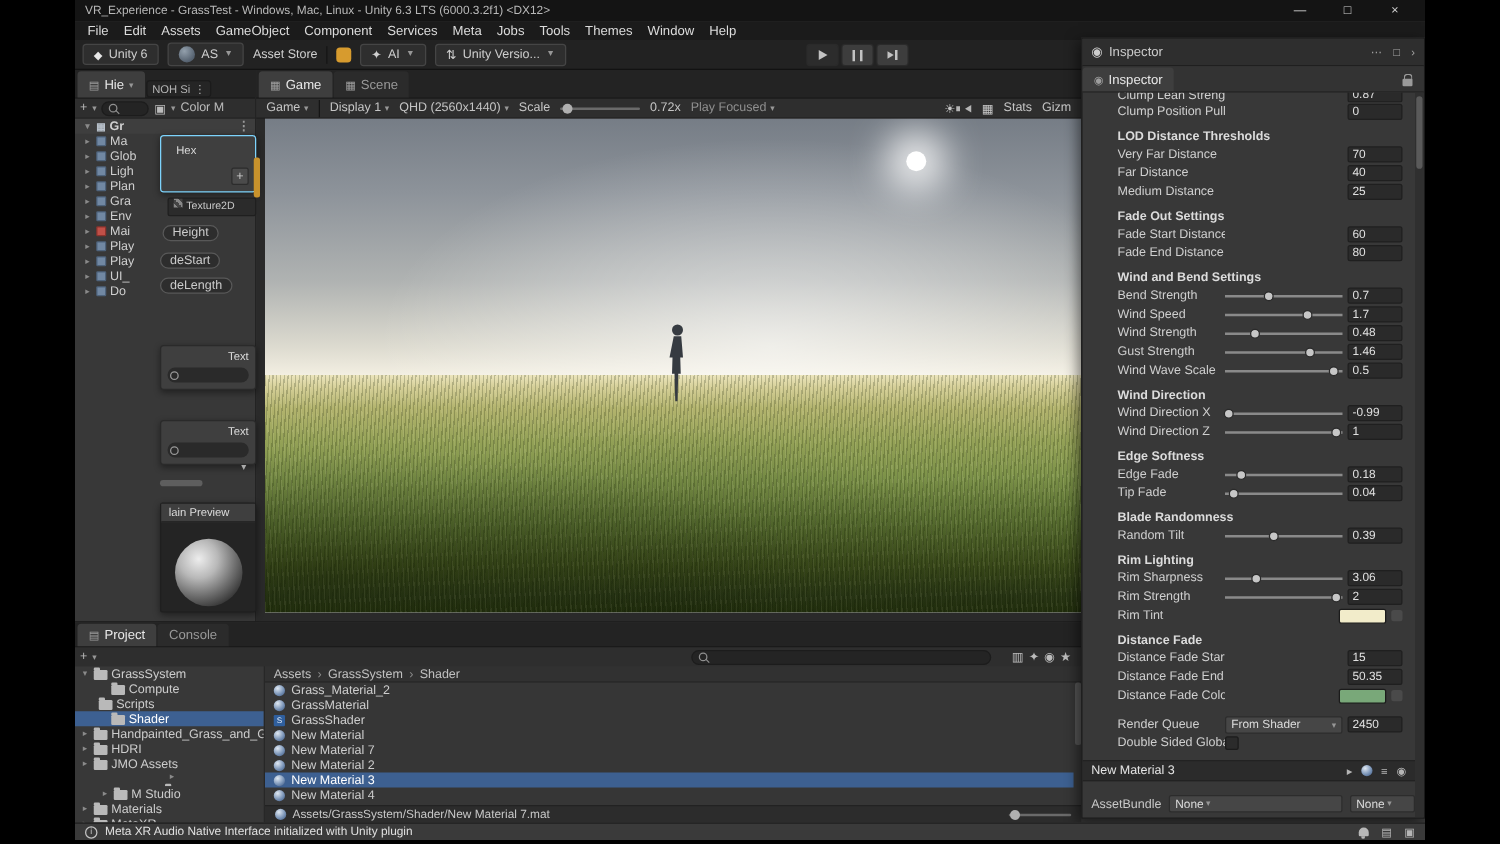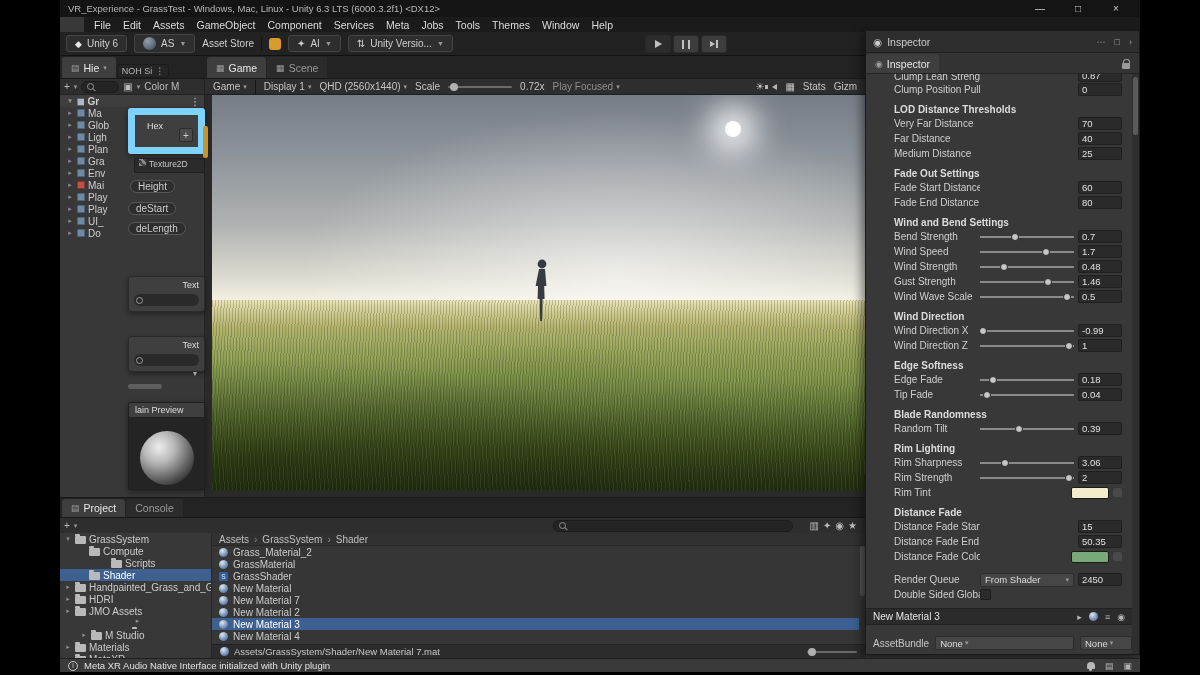--- a/index.html
+++ b/index.html
@@ -6,21 +6,21 @@
   * { margin:0; padding:0; box-sizing:border-box; }
   html,body { background:#000; }
   body { font-family:"Liberation Sans", sans-serif; }
   .stage { position:relative; width:1200px; height:675px; background:#000; overflow:hidden; }
   .window { position:absolute; left:60px; top:0; width:1080px; height:672px; background:#383838; color:#d2d2d2; font-size:11px; overflow:hidden; }
 
   
   .titlebar { height:17px; background:#141414; display:flex; align-items:center; padding:0 8px; font-size:9.5px; color:#b8b8b8; }
   .wctrls { margin-left:auto; display:flex; gap:26px; padding-right:10px; color:#cfcfcf; font-size:10px; }
   .wc { width:12px; text-align:center; cursor:default; }
-  .menubar { height:15px; background:#1b1b1b; display:flex; align-items:center; padding-left:4px; font-size:10.5px; color:#dcdcdc;margin-left:24px; }
+  .menubar { height:15px; background:#1b1b1b; display:flex; align-items:center; padding-left:4px; font-size:10.5px; color:#dcdcdc; }
   .menu-item { padding:0 6px; }
   .toolbar { position:relative; height:24px; background:#222; border-bottom:1px solid #121212; display:flex; align-items:center; padding:0 6px; gap:7px; font-size:10px; color:#cfcfcf; }
   .badge { display:flex; align-items:center; gap:5px; background:#2e2e2e; border:1px solid #454545; border-radius:3px; padding:2px 8px; }
   .u-logo { color:#e8e8e8; font-size:9px; }
   .avatar { width:13px; height:13px; border-radius:50%; background:radial-gradient(circle at 35% 30%, #93a0ac, #566270 70%); }
   .caret { color:#979797; font-size:7px; }
   .vsep { width:1px; height:14px; background:#151515; }
   .ybadge { width:12px; height:12px; border-radius:3px; background:#d79b2e; }
   .transport { position:absolute; left:585px; top:3px; display:flex; gap:2px; }
   .t-btn { width:26px; height:18px; background:#3d3d3d; border:1px solid #2a2a2a; border-radius:3px; display:flex; align-items:center; justify-content:center; }
@@ -48,21 +48,21 @@
   .hrow { height:12px; display:flex; align-items:center; gap:3px; padding:0 4px 0 6px; font-size:10px; color:#cfcfcf; white-space:nowrap; overflow:hidden; }
   .hrow.scene { background:#3e3e3e; font-weight:bold; }
   .arr { color:#8a8a8a; font-size:7px; width:8px; text-align:center; flex:none; }
   .glyph { color:#b9c2cc; font-size:8px; }
   .i-cube { width:8px; height:8px; background:#7188a3; border:1px solid #4e637c; border-radius:1px; flex:none; }
   .i-cube.red { background:#c05048; border-color:#8c332d; }
 
   
   .overlays { position:absolute; inset:0; z-index:5; pointer-events:none; }
   .overlays > * { pointer-events:auto; }
-  .gpanel { position:absolute; background:#3f3f3f; border:7px solid #7dd3fc; border-radius:3px; box-shadow:0 2px 6px rgba(0,0,0,.45); font-size:9px; color:#ddd; }
+  .gpanel { position:absolute; background:#3f3f3f; border:1px solid #7dd3fc; border-radius:3px; box-shadow:0 2px 6px rgba(0,0,0,.45); font-size:9px; color:#ddd; }
   .plusbtn { position:absolute; right:5px; bottom:5px; width:14px; height:14px; background:#4b4b4b; border:1px solid #2c2c2c; border-radius:2px; color:#ccc; display:flex; align-items:center; justify-content:center; font-size:10px; }
   .texfield { position:absolute; height:15px; background:#2b2b2b; border:1px solid #1f1f1f; border-radius:2px; display:flex; align-items:flex-start; gap:3px; padding:0 4px; font-size:8.5px; color:#c8c8c8; }
   .texchip { width:7px; height:7px; background:linear-gradient(45deg,#888 25%,#444 25%,#444 50%,#888 50%,#888 75%,#444 75%); flex:none; }
   .gpill { position:absolute; height:13px; background:#2d2d2d; border:1px solid #585858; border-radius:7px; font-size:10px; color:#ccc; display:flex; align-items:center; padding:0 7px; }
   .gnode { position:absolute; left:68px; width:77px; background:#3f3f3f; border:1px solid #2a2a2a; border-radius:3px; padding:3px 5px 5px; box-shadow:0 2px 5px rgba(0,0,0,.4); }
   .gnode-title { text-align:right; font-size:9px; color:#ddd; margin-bottom:4px; }
   .gslot { height:12px; background:#2a2a2a; border-radius:6px; display:flex; align-items:center; padding:0 2px; }
   .gdot { width:7px; height:7px; border:1.5px solid #9a9a9a; border-radius:50%; }
   .hscroll { position:absolute; left:68px; top:384px; width:34px; height:5px; background:#5e5e5e; border-radius:3px; }
   .odown { position:absolute; left:133px; top:369px; color:#aaa; font-size:8px; }
@@ -685,21 +685,21 @@
           <div class="prow" style="padding-left: 4px;">
             <span class="arr">▾</span>
             <span class="i-folder"></span>
             <span class="plbl">GrassSystem</span>
           </div>
           <div class="prow" style="padding-left: 18px;">
             <span class="arr">&nbsp;</span>
             <span class="i-folder"></span>
             <span class="plbl">Compute</span>
           </div>
-          <div class="prow" style="padding-left: 8px; margin-left: 32px;">
+          <div class="prow" style="padding-left: 8px;">
             <span class="arr">&nbsp;</span>
             <span class="i-folder"></span>
             <span class="plbl">Scripts</span>
           </div>
           <div class="prow sel" style="padding-left: 18px;">
             <span class="arr">&nbsp;</span>
             <span class="i-folder"></span>
             <span class="plbl">Shader</span>
           </div>
           <div class="prow" style="padding-left: 4px;">

